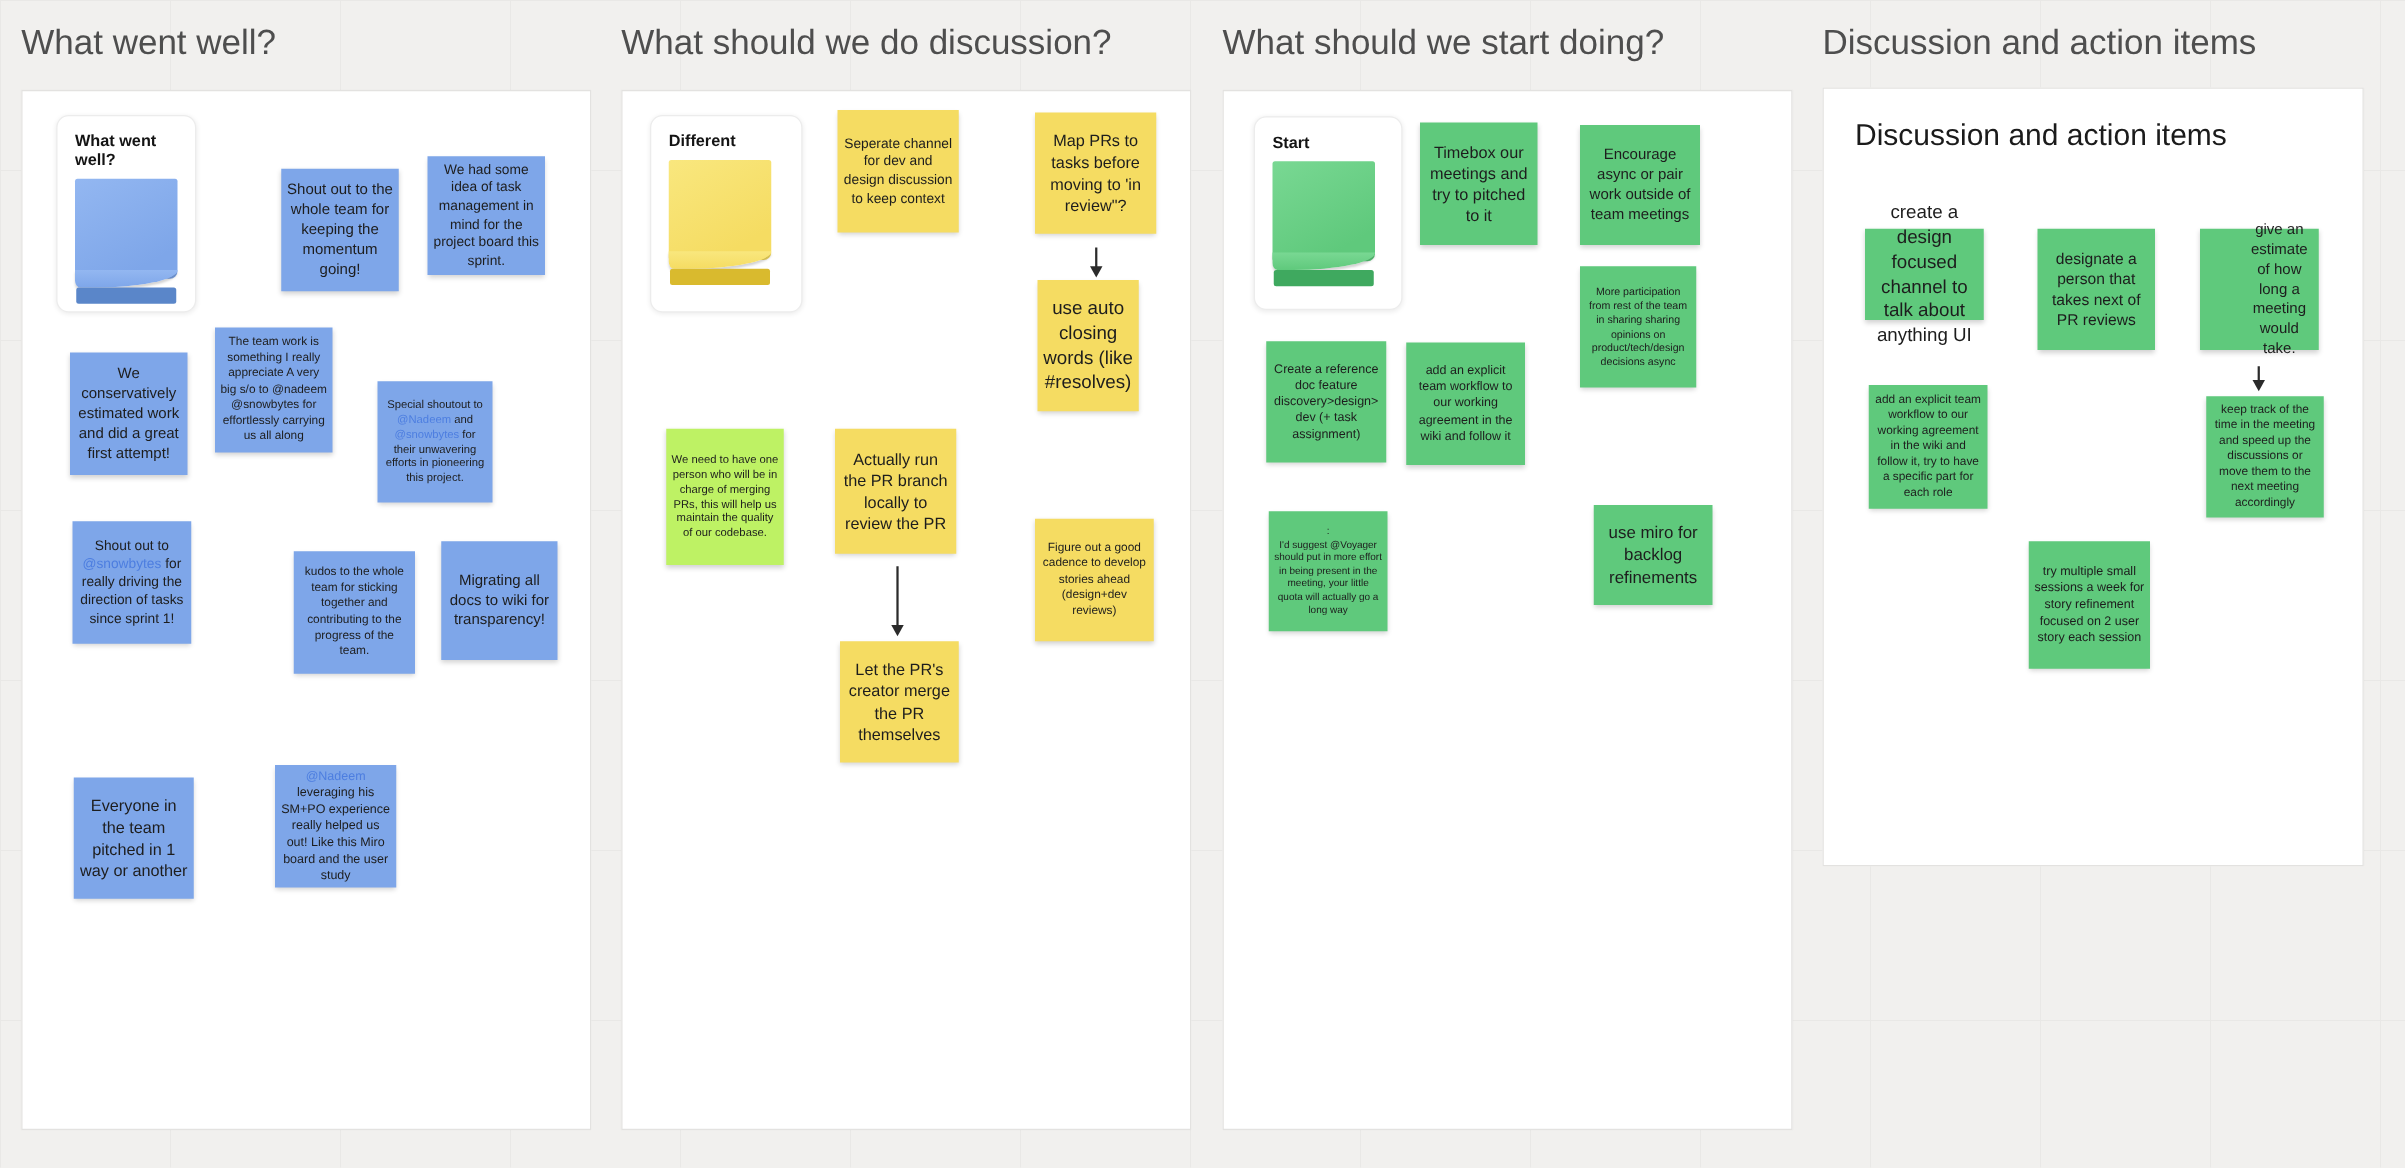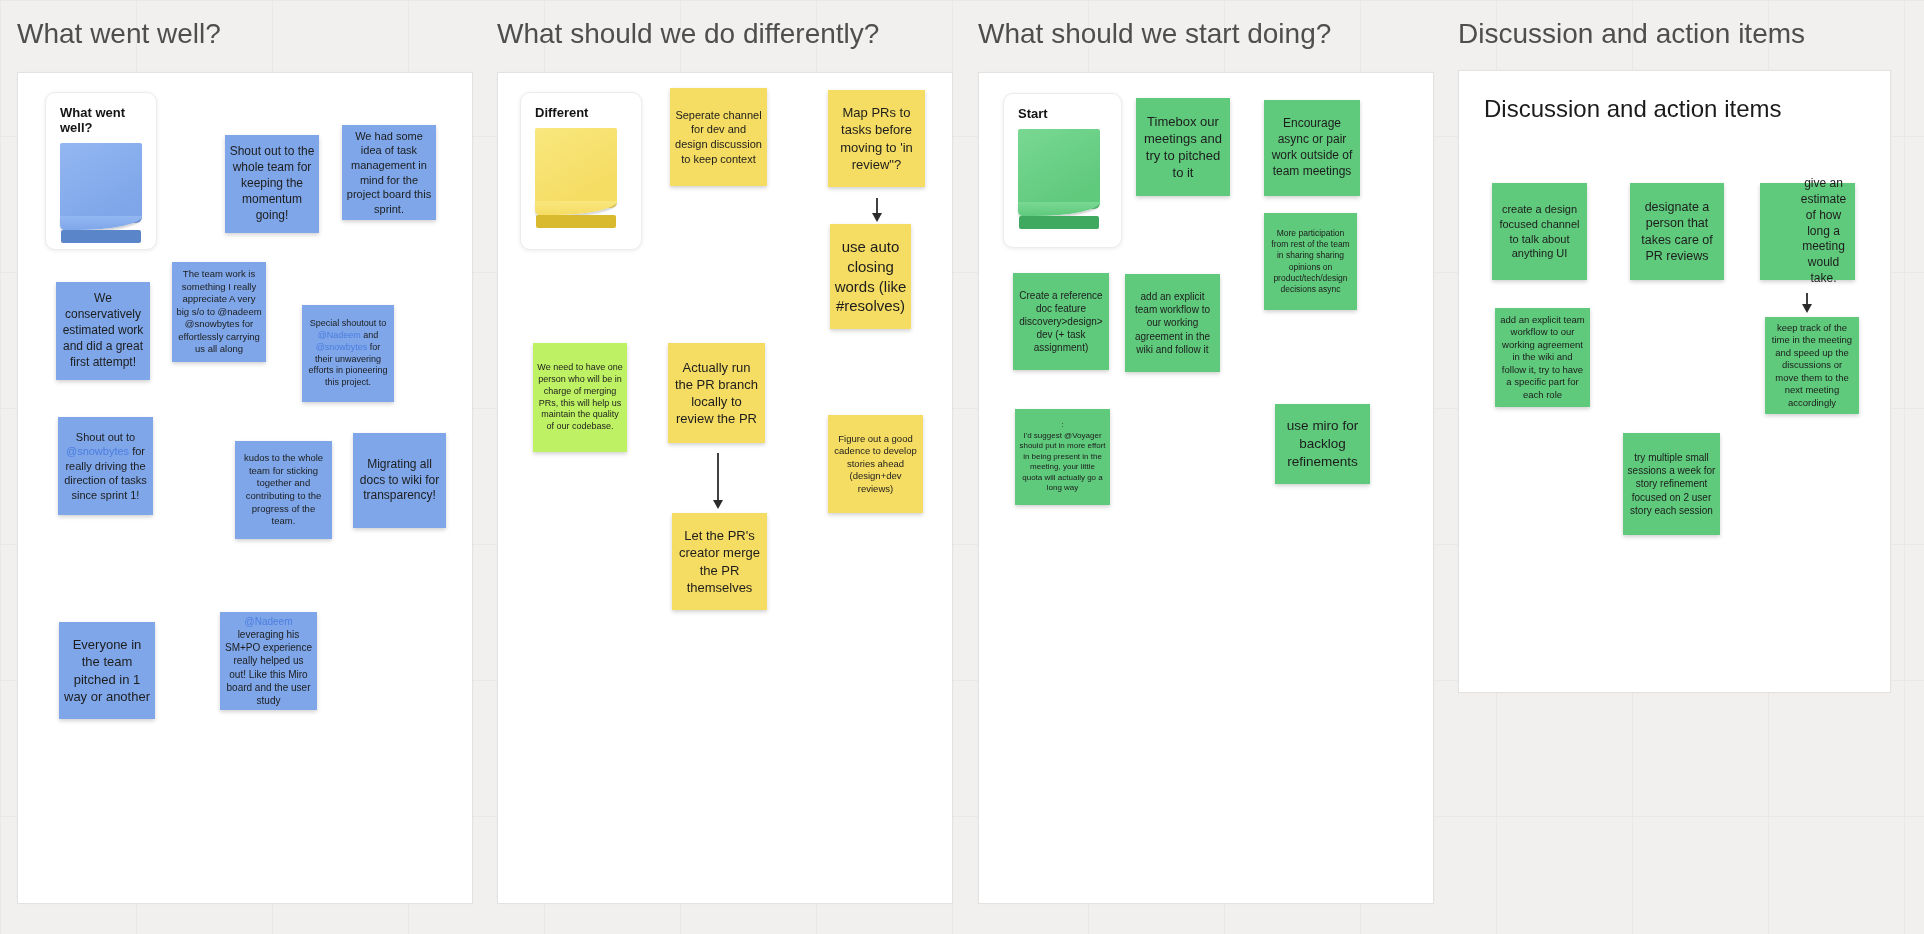--- a/index.html
+++ b/index.html
@@ -99,21 +99,21 @@
     <div class="sticky" style="left: 342px; top: 125px; width: 94px; height: 95px; background: rgb(126, 166, 233); font-size: 11px;"><span>We had some idea of task management in mind for the project board this sprint.</span></div>
     <div class="sticky" style="left: 56px; top: 282px; width: 94px; height: 98px; background: rgb(126, 166, 233); font-size: 12px;"><span>We conservatively estimated work and did a great first attempt!</span></div>
     <div class="sticky" style="left: 172px; top: 262px; width: 94px; height: 100px; background: rgb(126, 166, 233); font-size: 9.5px;"><span>The team work is something I really appreciate A very big s/o to @nadeem @snowbytes for effortlessly carrying us all along</span></div>
     <div class="sticky" style="left: 302px; top: 305px; width: 92px; height: 97px; background: rgb(126, 166, 233); font-size: 9px;"><span>Special shoutout to <span class="mention" style="color: rgb(77, 126, 224);">@Nadeem</span> and <span class="mention" style="color: rgb(77, 126, 224);">@snowbytes</span> for their unwavering efforts in pioneering this project.</span></div>
     <div class="sticky" style="left: 58px; top: 417px; width: 95px; height: 98px; background: rgb(126, 166, 233); font-size: 11px;"><span>Shout out to <span class="mention" style="color: rgb(77, 126, 224);">@snowbytes</span> for really driving the direction of tasks since sprint 1!</span></div>
     <div class="sticky" style="left: 235px; top: 441px; width: 97px; height: 98px; background: rgb(126, 166, 233); font-size: 9.5px;"><span>kudos to the whole team for sticking together and contributing to the progress of the team.</span></div>
     <div class="sticky" style="left: 353px; top: 433px; width: 93px; height: 95px; background: rgb(126, 166, 233); font-size: 12px;"><span>Migrating all docs to wiki for transparency!</span></div>
     <div class="sticky" style="left: 59px; top: 622px; width: 96px; height: 97px; background: rgb(126, 166, 233); font-size: 13px;"><span>Everyone in the team pitched in 1 way or another</span></div>
     <div class="sticky" style="left: 220px; top: 612px; width: 97px; height: 98px; background: rgb(126, 166, 233); font-size: 10px;"><span><span class="mention" style="color: rgb(77, 126, 224);">@Nadeem</span> leveraging his SM+PO experience really helped us out! Like this Miro board and the user study</span></div>
     <div class="frame-panel" style="left: 497px; top: 72px; width: 456px; height: 832px;"></div>
-    <div class="frame-title" style="left: 497px; top: 18px;">What should we do differently?</div>
+    <div class="frame-title" style="left: 497px; top: 18px;">What should we do discussion?</div>
     <div class="frame-card" style="left: 520px; top: 92px; width: 122px; height: 158px;">
       <div class="card-label">Different</div>
       <div class="sticky3d">
         <div class="face" style="background: linear-gradient(150deg, rgb(249, 231, 126) 0%, rgb(245, 220, 98) 80%);"></div>
         <div class="curl" style="background: linear-gradient(rgb(249, 231, 126), rgb(245, 220, 98));"></div>
         <div class="strip" style="background: rgb(217, 186, 46);"></div>
       </div>
     </div>
     <div class="sticky" style="left: 670px; top: 88px; width: 97px; height: 98px; background: rgb(245, 220, 98); font-size: 11px;"><span>Seperate channel for dev and design discussion to keep context</span></div>
     <div class="sticky" style="left: 828px; top: 90px; width: 97px; height: 97px; background: rgb(245, 220, 98); font-size: 13px;"><span>Map PRs to tasks before moving to 'in review"?</span></div>
@@ -136,22 +136,22 @@
     <div class="sticky" style="left: 1264px; top: 100px; width: 96px; height: 96px; background: rgb(95, 201, 124); font-size: 12px;"><span>Encourage async or pair work outside of team meetings</span></div>
     <div class="sticky" style="left: 1264px; top: 213px; width: 93px; height: 97px; background: rgb(95, 201, 124); font-size: 8.5px;"><span>More participation from rest of the team in sharing sharing opinions on product/tech/design decisions async</span></div>
     <div class="sticky" style="left: 1013px; top: 273px; width: 96px; height: 97px; background: rgb(95, 201, 124); font-size: 10px;"><span>Create a reference doc feature discovery&gt;design&gt;dev (+ task assignment)</span></div>
     <div class="sticky" style="left: 1125px; top: 274px; width: 95px; height: 98px; background: rgb(95, 201, 124); font-size: 10px;"><span>add an explicit team workflow to our working agreement in the wiki and follow it</span></div>
     <div class="sticky" style="left: 1015px; top: 409px; width: 95px; height: 96px; background: rgb(95, 201, 124); font-size: 8px;"><span>:
 I'd suggest @Voyager should put in more effort in being present in the meeting, your little quota will actually go a long way</span></div>
     <div class="sticky" style="left: 1275px; top: 404px; width: 95px; height: 80px; background: rgb(95, 201, 124); font-size: 13.5px; align-items: center;"><span>use miro for backlog refinements</span></div>
     <div class="frame-panel" style="left: 1458px; top: 70px; width: 433px; height: 623px;"></div>
     <div class="frame-title" style="left: 1458px; top: 18px;">Discussion and action items</div>
     <div class="frame-heading" style="left: 1484px; top: 95px;">Discussion and action items</div>
-    <div class="sticky" style="left: 1492px; top: 183px; width: 95px; height: 97px; background: rgb(95, 201, 124); font-size: 11px; justify-content: flex-end;"><span>create a design focused channel to talk about anything UI</span></div>
-    <div class="sticky" style="left: 1630px; top: 183px; width: 94px; height: 97px; background: rgb(95, 201, 124); font-size: 12.5px;"><span>designate a person that takes care of PR reviews</span></div>
+    <div class="sticky" style="left: 1492px; top: 183px; width: 95px; height: 73px; background: rgb(95, 201, 124); font-size: 15px; justify-content: flex-end;"><span>create a design focused channel to talk about anything UI</span></div>
+    <div class="sticky" style="left: 1630px; top: 183px; width: 94px; height: 97px; background: rgb(95, 201, 124); font-size: 12.5px;"><span>designate a person that takes next of PR reviews</span></div>
     <div class="sticky" style="left: 1760px; top: 183px; width: 95px; height: 97px; background: rgb(95, 201, 124); font-size: 12px; padding-left: 36px;"><span>give an estimate of how long a meeting would take.</span></div>
     <div class="sticky" style="left: 1495px; top: 308px; width: 95px; height: 99px; background: rgb(95, 201, 124); font-size: 9.5px;"><span>add an explicit team workflow to our working agreement in the wiki and follow it, try to have a specific part for each role</span></div>
     <div class="sticky" style="left: 1765px; top: 317px; width: 94px; height: 97px; background: rgb(95, 201, 124); font-size: 9.5px;"><span>keep track of the time in the meeting and speed up the discussions or move them to the next meeting accordingly</span></div>
     <div class="sticky" style="left: 1623px; top: 433px; width: 97px; height: 102px; background: rgb(95, 201, 124); font-size: 10px;"><span>try multiple small sessions a week for story refinement focused on 2 user story each session</span></div>
     <svg class="connector" width="14" height="24" style="left: 870px; top: 198px; position: absolute;">
       <line x1="7" y1="0" x2="7" y2="16" stroke="#2b2b2b" stroke-width="1.8"></line>
       <polygon points="2,15 12,15 7,24" fill="#2b2b2b"></polygon>
     </svg>
     <svg class="connector" width="14" height="56" style="left: 711px; top: 453px; position: absolute;">
       <line x1="7" y1="0" x2="7" y2="48" stroke="#2b2b2b" stroke-width="1.8"></line>

